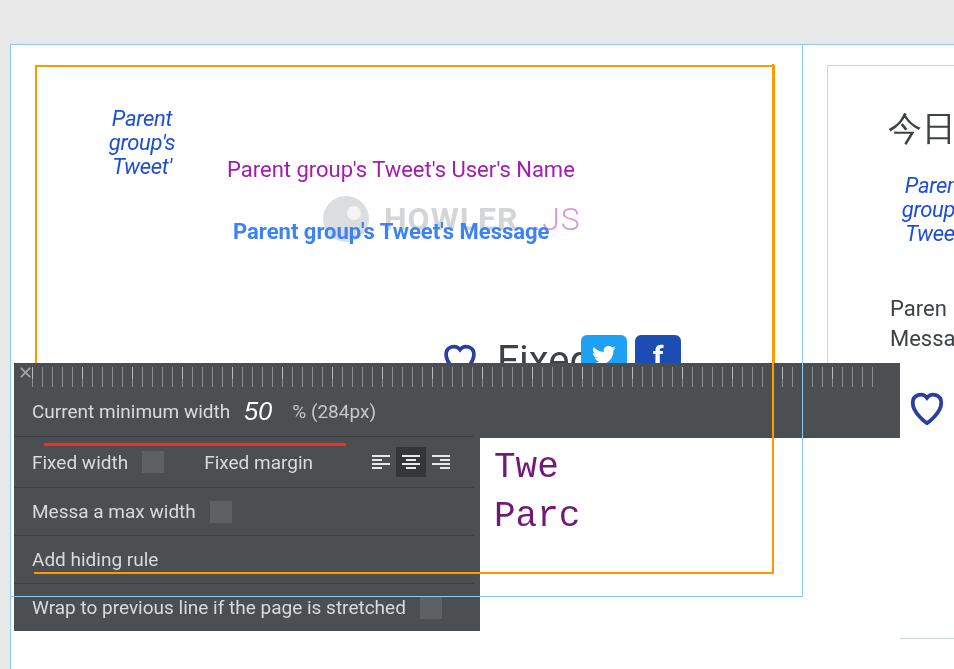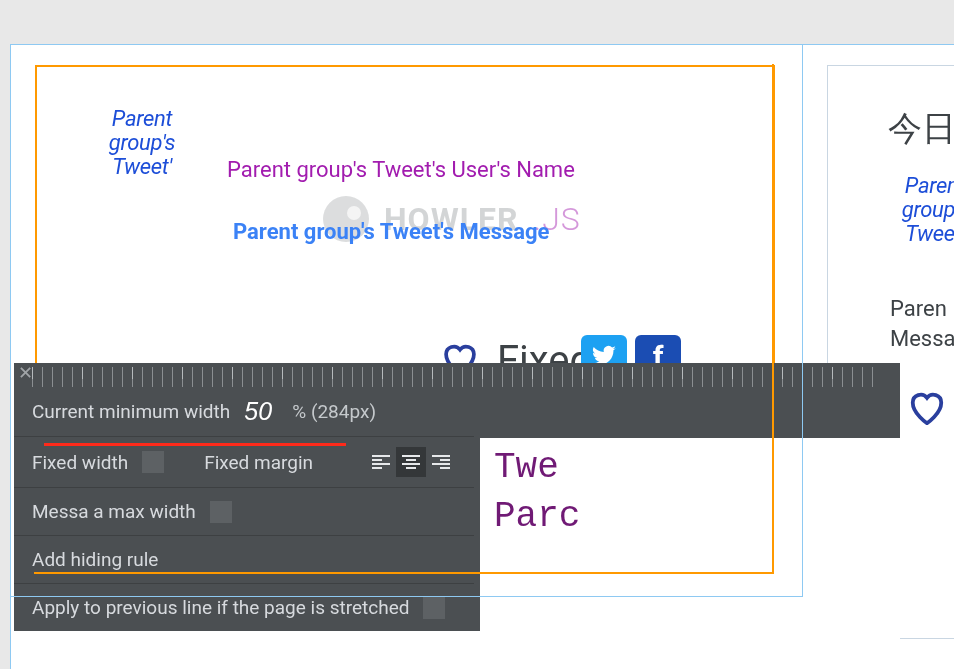--- a/index.html
+++ b/index.html
@@ -351,21 +351,21 @@
   <div class="row bordered" style="width:460px;">
     <span class="lbl">Messa a max width</span>
     <span class="chk"></span>
   </div>
 
   <div class="row bordered" style="width:460px;">
     <span class="lbl">Add hiding rule</span>
   </div>
 
   <div class="row bordered" style="width:460px;">
-    <span class="lbl">Apply to previous line if the page is stretched</span>
+    <span class="lbl">Wrap to previous line if the page is stretched</span>
     <span class="chk"></span>
   </div>
 </div>
 
 <div class="panel-narrow-mask"></div>
 
 <div class="twe-like">
   <div>Twe</div>
   <div>Parc</div>
 </div>

